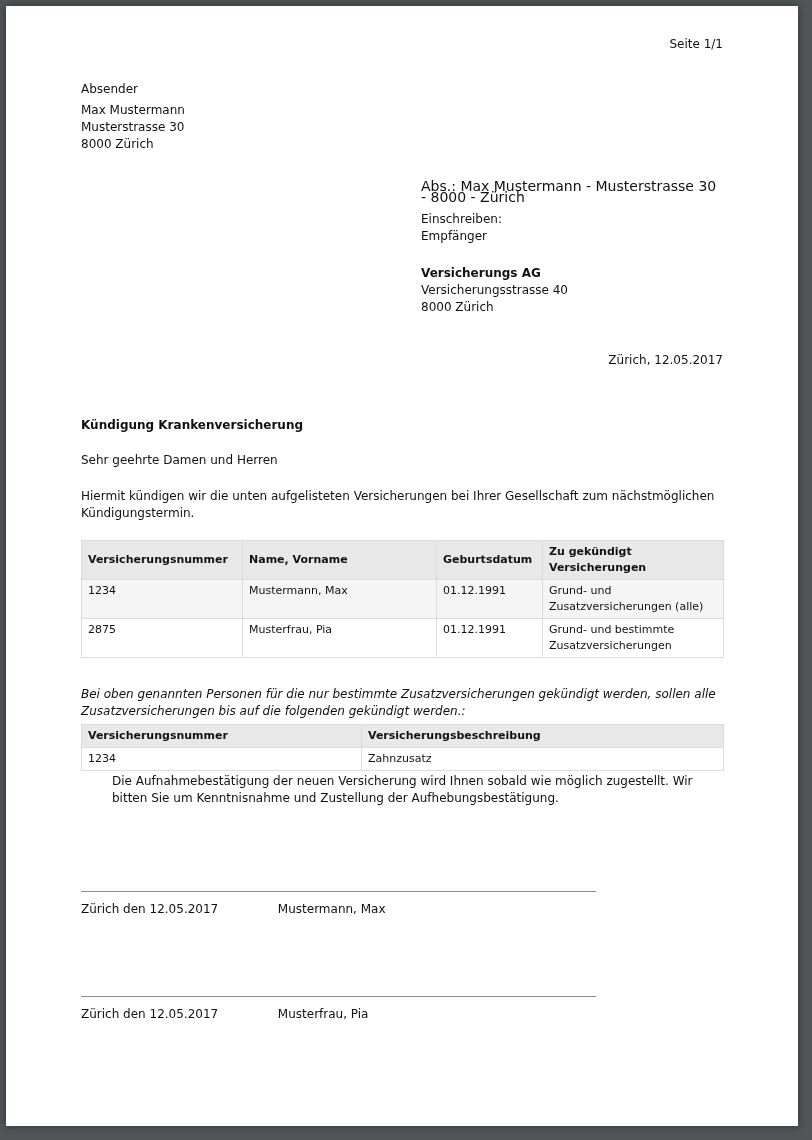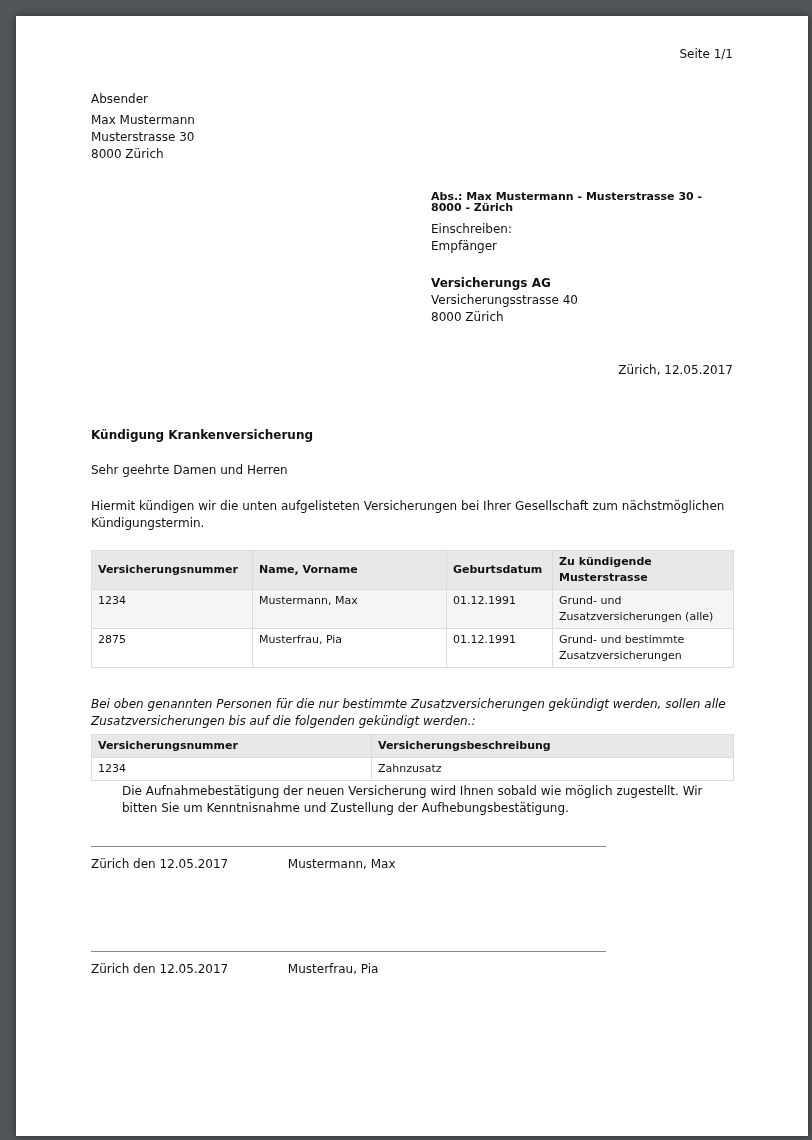--- a/index.html
+++ b/index.html
@@ -7,38 +7,38 @@
     width: 812px;
     height: 1140px;
     background: #525659;
     font-family: "DejaVu Sans", "Liberation Sans", sans-serif;
     color: #111;
     overflow: hidden;
   }
   .viewport {
     width: 812px;
     height: 1140px;
-    padding: 16px;
+    padding: 6px;
     background: #525659;
   }
   .page {
     width: 792px;
     height: 1120px;
     background: #ffffff;
     padding: 30px 75px 40px 75px;
     box-shadow: 0 0 8px rgba(0,0,0,0.45);
     font-size: 12px;
     line-height: 17px;
     position: relative;
   }
   .page-number { text-align: right; }
   .sender-label { margin-top: 28px; }
   .sender-block { margin-top: 4px; }
   .recipient-block { margin-left: 340px; margin-top: 28px; }
-  .return-address { font-size: 11px; font-weight: bold; line-height: 11px; }
+  .return-address { font-size: 14px; font-weight: normal; line-height: 11px; }
   .registered { font-weight: normal; margin-top: 8px; }
   .recipient-company { margin-top: 20px; font-weight: bold; }
   .date-line { text-align: right; margin-top: 36px; }
   .subject { font-weight: bold; margin-top: 48px; }
   .salutation { margin-top: 18px; }
   .para { margin-top: 19px; }
   .para-mid { margin-top: 28px; font-style: italic; }
   .para-close { margin-top: 2px; margin-left: 31px; }
 
   table { border-collapse: collapse; width: 642px; font-size: 11px; table-layout: fixed; }
@@ -48,21 +48,21 @@
     border: 1px solid #dcdcdc;
     padding: 3px 6px;
     text-align: left;
     vertical-align: top;
     line-height: 16px;
     word-wrap: break-word;
   }
   th { background: #e8e8e8; font-weight: bold; vertical-align: middle; }
   .tbl1 tbody tr:first-child { background: #f5f5f5; }
 
-  .sig { margin-top: 29px; }
+  .sig { margin-top: 84px; }
   .sig2 { margin-top: 78px; }
   .sig-line { width: 515px; border-top: 1px solid #8a8a8a; }
   .sig-row { padding-top: 9px; }
   .sig-date { display: inline-block; width: 193px; }
 </style>
 </head>
 <body>
 
 <div class="viewport">
   <div class="page">
@@ -99,21 +99,21 @@
         <col style="width:161px">
           <col style="width:194px">
           <col style="width:106px">
           <col style="width:181px">
       </colgroup>
       <thead>
         <tr>
           <th>Versicherungsnummer</th>
           <th>Name, Vorname</th>
           <th>Geburtsdatum</th>
-          <th>Zu kündigende Musterstrasse</th>
+          <th>Zu gekündigt Versicherungen</th>
         </tr>
       </thead>
       <tbody>
         <tr>
           <td>1234</td>
           <td>Mustermann, Max</td>
           <td>01.12.1991</td>
           <td>Grund- und Zusatzversicherungen (alle)</td>
         </tr>
         <tr>

